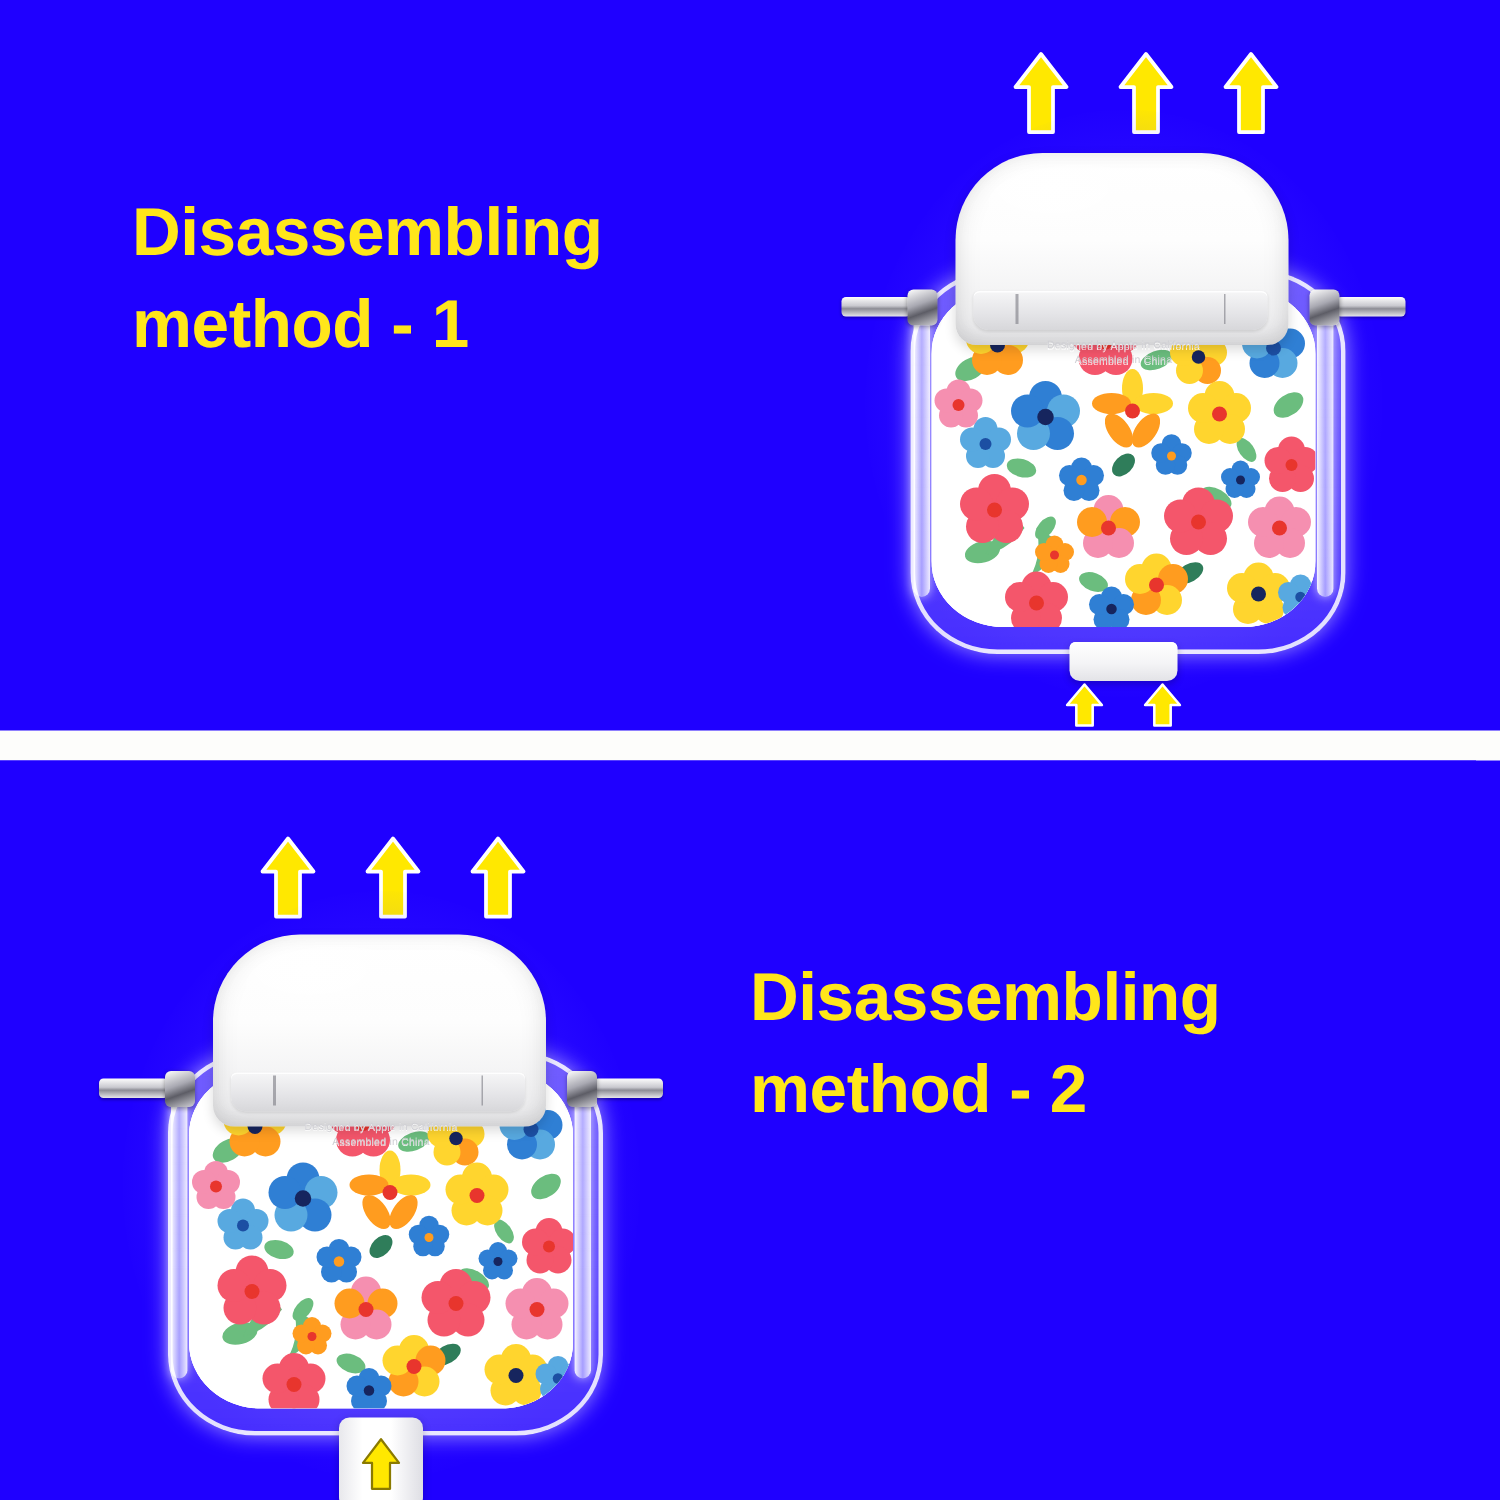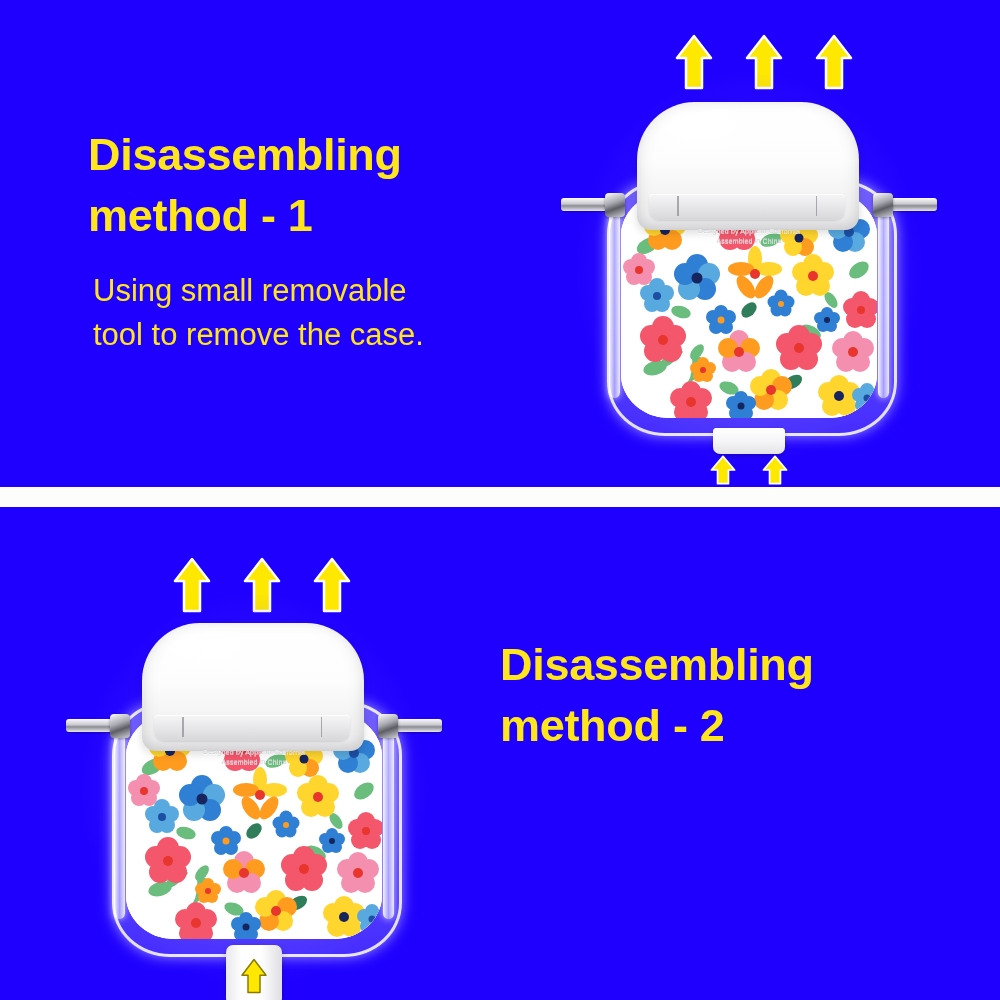--- a/index.html
+++ b/index.html
@@ -138,22 +138,20 @@
 </head>
 <body>
 
 <div class="page">
 
   <section class="panel" id="panel-1">
 
     <div class="text-block">
       <h1 class="headline">Disassembling
 method - 1</h1>
-      <p class="subline">Using small removable
-tool to remove the case.</p>
     </div>
 
     <div class="arrow-row" style="left:674px;top:34px;gap:30px;">
       <span class="arrow">
         <svg width="40" height="57" viewBox="0 0 40 57">
             <path d="M20 2 L37 24 L28 24 L28 54 L12 54 L12 24 L3 24 Z" fill="#ffe800" stroke="#ffffff" stroke-width="2.5" stroke-linejoin="round"></path>
           </svg>
       </span>
       <span class="arrow">
         <svg width="40" height="57" viewBox="0 0 40 57">

